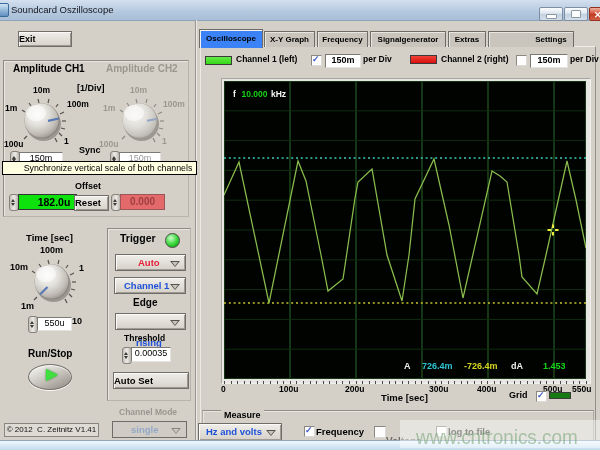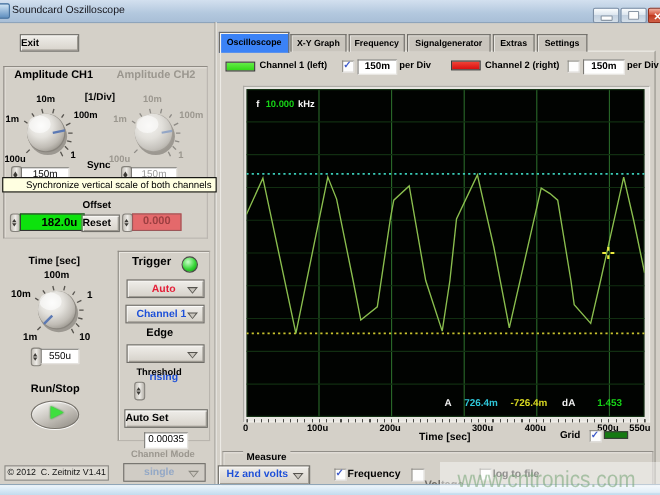--- a/index.html
+++ b/index.html
@@ -168,21 +168,21 @@
           <stop offset="0.4" stop-color="#e4e2dd"></stop>
           <stop offset="0.75" stop-color="#c0bcb5"></stop>
           <stop offset="1" stop-color="#928e86"></stop>
         </radialGradient>
       </defs>
  </svg>
  <div class="lbl" style="left:40px;top:245px;font-size:9px;">100m</div>
  <div class="lbl" style="left:10px;top:262px;font-size:9px;">10m</div>
  <div class="lbl" style="left:79px;top:263px;font-size:9px;">1</div>
  <div class="lbl" style="left:21px;top:301px;font-size:9px;">1m</div>
- <div class="lbl" style="left:72px;top:301px;font-size:9px;">10</div>
+ <div class="lbl" style="left:72px;top:316px;font-size:9px;">10</div>
  <div class="spin" style="left:28px;top:316px;height:15px;"></div>
  <div class="fld" style="left:37px;top:317px;width:33px;height:12px;font-size:9px;">550u</div>
 
  <div class="lbl" style="left:28px;top:348px;font-size:10px;">Run/Stop</div>
  <div style="position:absolute;left:28px;top:364px;width:42px;height:24px;border-radius:50%;background:linear-gradient(155deg,#f2f1ee 10%,#c3bfb8 55%,#8d8981);border:1px solid #77736c;box-shadow:0 1px 0 rgba(255,255,255,0.9),inset 0 1px 1px rgba(255,255,255,0.8);"></div>
  <div style="position:absolute;left:46px;top:369px;width:0;height:0;border-left:12px solid #3fdf3f;border-top:6.5px solid transparent;border-bottom:6.5px solid transparent;filter:drop-shadow(0 0 1px #1a8a1a);"></div>
 
  <div style="position:absolute;left:4px;top:423px;width:93px;height:12px;background:#dedbd4;border:1px solid #888680;font-size:8px;color:#111;text-align:center;line-height:12px;white-space:nowrap;">© 2012&nbsp; C. Zeitnitz V1.41</div>
 
  <div class="grp" style="left:107px;top:228px;width:82px;height:171px;"></div>
@@ -196,36 +196,36 @@
       <span style="position:absolute;left:9px;top:2px;font-size:9.5px;color:#1e50d8;">Channel 1</span>
       <span class="tri"></span>
     </div>
  <div class="lbl" style="left:133px;top:297px;font-size:10px;">Edge</div>
  <div class="dd" style="left:115px;top:313px;width:69px;height:15px;">
       <span style="position:absolute;left:20px;top:2px;font-size:9.5px;color:#1e50d8;margin-top:21px;">rising</span>
       <span class="tri"></span>
     </div>
  <div class="lbl" style="left:124px;top:333px;font-size:8.5px;">Threshold</div>
  <div class="spin" style="left:122px;top:347px;height:15px;"></div>
- <div class="fld" style="left:131px;top:347px;width:38px;height:13px;font-size:9px;margin-top:46px;">0.00035</div>
+ <div class="fld" style="left:131px;top:347px;width:38px;height:13px;font-size:9px;">0.00035</div>
  <div class="btn" style="left:113px;top:372px;width:74px;height:15px;font-size:9.5px;font-weight:bold;line-height:15px;">Auto Set</div>
 
  <div class="glbl" style="left:119px;top:407px;font-size:8.5px;">Channel Mode</div>
  <div class="dd" style="left:112px;top:421px;width:73px;height:15px;box-shadow:none;background:#d0ccc5;">
       <span style="position:absolute;left:18px;top:2px;font-size:9.5px;color:#93a8c6;">single</span>
       <span class="tri" style="border-top-color:#8a8880;"></span>
     </div>
 
  <div style="position:absolute;left:200px;top:46px;width:394px;height:395px;background:#d4d0c8;border-top:1px solid #f0eee9;border-left:1px solid #eceae5;border-right:1px solid #929088;border-bottom:1px solid #929088;"></div>
  <div class="tab" style="position:absolute;left:199px;top:29px;width:62px;height:18px;background:#3b82f6;border:1px solid #6e6c67;border-bottom:none;box-shadow:inset 1px 1px 0 #f4f2ee;font-size:8px;font-weight:bold;text-align:center;line-height:18px;">Oscilloscope</div>
  <div class="tab" style="position:absolute;left:264px;top:31px;width:49px;height:15px;background:#c9c5bd;border:1px solid #6e6c67;border-bottom:none;box-shadow:inset 1px 1px 0 #e8e6e1;font-size:8px;font-weight:bold;text-align:center;line-height:15px;">X-Y Graph</div>
  <div class="tab" style="position:absolute;left:317px;top:31px;width:49px;height:15px;background:#c9c5bd;border:1px solid #6e6c67;border-bottom:none;box-shadow:inset 1px 1px 0 #e8e6e1;font-size:8px;font-weight:bold;text-align:center;line-height:15px;">Frequency</div>
  <div class="tab" style="position:absolute;left:370px;top:31px;width:74px;height:15px;background:#c9c5bd;border:1px solid #6e6c67;border-bottom:none;box-shadow:inset 1px 1px 0 #e8e6e1;font-size:8px;font-weight:bold;text-align:center;line-height:15px;">Signalgenerator</div>
  <div class="tab" style="position:absolute;left:448px;top:31px;width:36px;height:15px;background:#c9c5bd;border:1px solid #6e6c67;border-bottom:none;box-shadow:inset 1px 1px 0 #e8e6e1;font-size:8px;font-weight:bold;text-align:center;line-height:15px;">Extras</div>
- <div class="tab" style="position:absolute;left:488px;top:31px;width:44px;height:15px;background:#c9c5bd;border:1px solid #6e6c67;border-bottom:none;box-shadow:inset 1px 1px 0 #e8e6e1;font-size:8px;font-weight:bold;text-align:center;line-height:15px;">Settings</div>
+ <div class="tab" style="position:absolute;left:488px;top:31px;width:44px;height:15px;background:#c9c5bd;border:1px solid #6e6c67;border-bottom:none;box-shadow:inset 1px 1px 0 #e8e6e1;font-size:8px;font-weight:bold;text-align:center;line-height:15px;padding-left:40px;">Settings</div>
 
  <div class="swatch" style="left:205px;top:56px;width:25px;background:linear-gradient(#66ec48,#32d816);"></div>
  <div class="lbl" style="left:236px;top:54px;font-size:8.5px;">Channel 1 (left)</div>
  <div class="chk on" style="left:311px;top:55px;"></div>
  <div class="fld" style="left:325px;top:54px;width:34px;height:12px;font-size:9px;font-weight:bold;">150m</div>
  <div class="lbl" style="left:363px;top:54px;font-size:8.5px;">per Div</div>
  <div class="swatch" style="left:410px;top:55px;width:25px;background:linear-gradient(#f04438,#d90e0e);"></div>
  <div class="lbl" style="left:441px;top:54px;font-size:8.5px;">Channel 2 (right)</div>
  <div class="chk" style="left:516px;top:55px;"></div>
  <div class="fld" style="left:530px;top:54px;width:36px;height:12px;font-size:9px;font-weight:bold;">150m</div>

